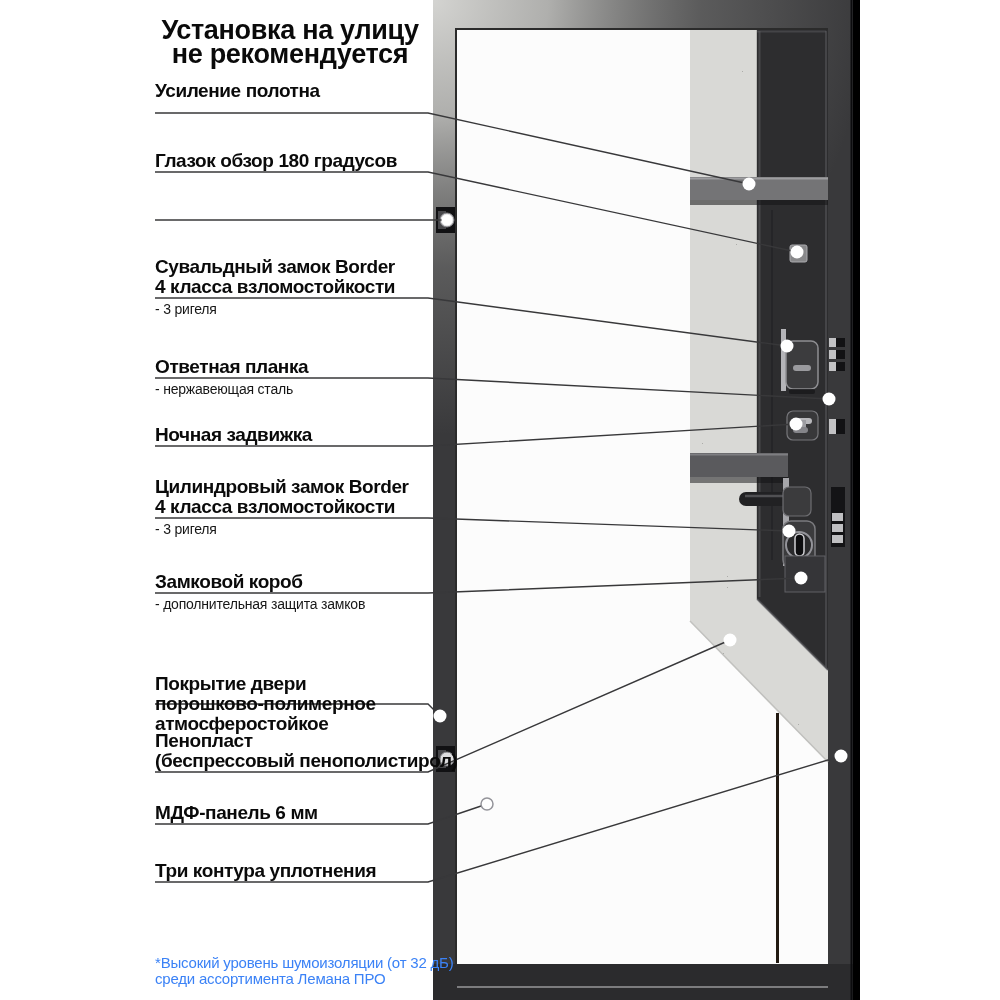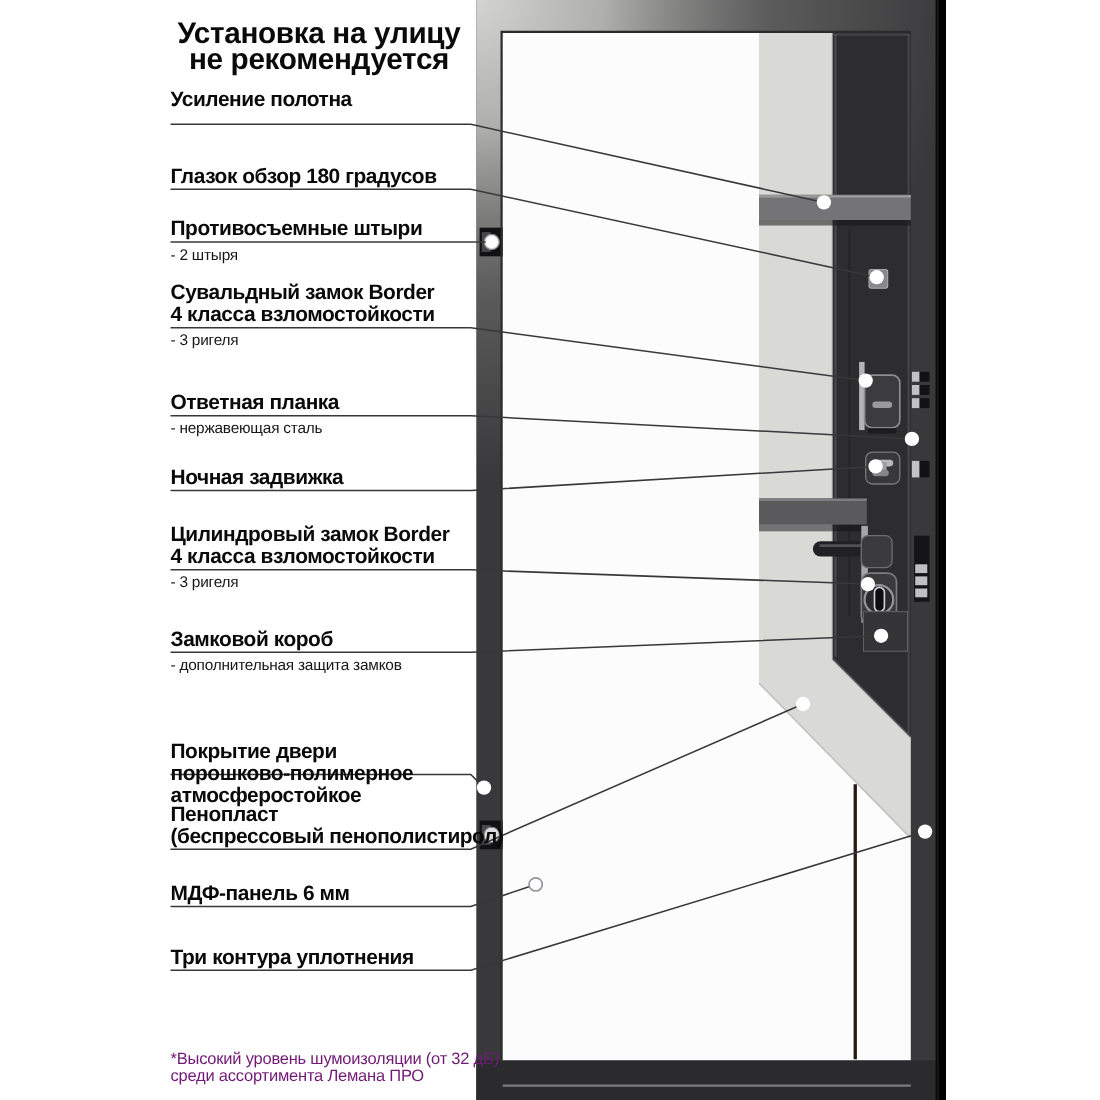--- a/index.html
+++ b/index.html
@@ -19,21 +19,21 @@
   .callout-title{
     font-size:19px;font-weight:bold;line-height:20px;color:#0a0a0a;
     white-space:pre-line;letter-spacing:-0.4px;
   }
   .callout-sub{
     font-size:14px;font-weight:normal;line-height:15px;color:#161616;
     margin-top:5px;white-space:pre-line;letter-spacing:-0.2px;
   }
   .footnote{
     position:absolute;left:155px;top:955px;width:330px;
-    font-size:15px;line-height:16px;color:#701a75;white-space:pre-line;
+    font-size:15px;line-height:16px;color:#3b82f6;white-space:pre-line;
     letter-spacing:-0.2px;
   }
 </style>
 </head>
 <body>
 
 <div class="stage">
 
   <svg width="1000" height="1000" viewBox="0 0 1000 1000">
     <defs>
@@ -222,24 +222,20 @@
 не рекомендуется</div>
 
   <div class="callout" style="top:81px">
     <div class="callout-title">Усиление полотна</div>
   </div>
 
   <div class="callout" style="top:151px">
     <div class="callout-title">Глазок обзор 180 градусов</div>
   </div>
 
-  <div class="callout" style="top:199px">
-    <div class="callout-title">Противосъемные штыри</div>
-    <div class="callout-sub">- 2 штыря</div>
-  </div>
 
   <div class="callout" style="top:257px">
     <div class="callout-title">Сувальдный замок Border
 4 класса взломостойкости</div>
     <div class="callout-sub">- 3 ригеля</div>
   </div>
 
   <div class="callout" style="top:357px">
     <div class="callout-title">Ответная планка</div>
     <div class="callout-sub">- нержавеющая сталь</div>

